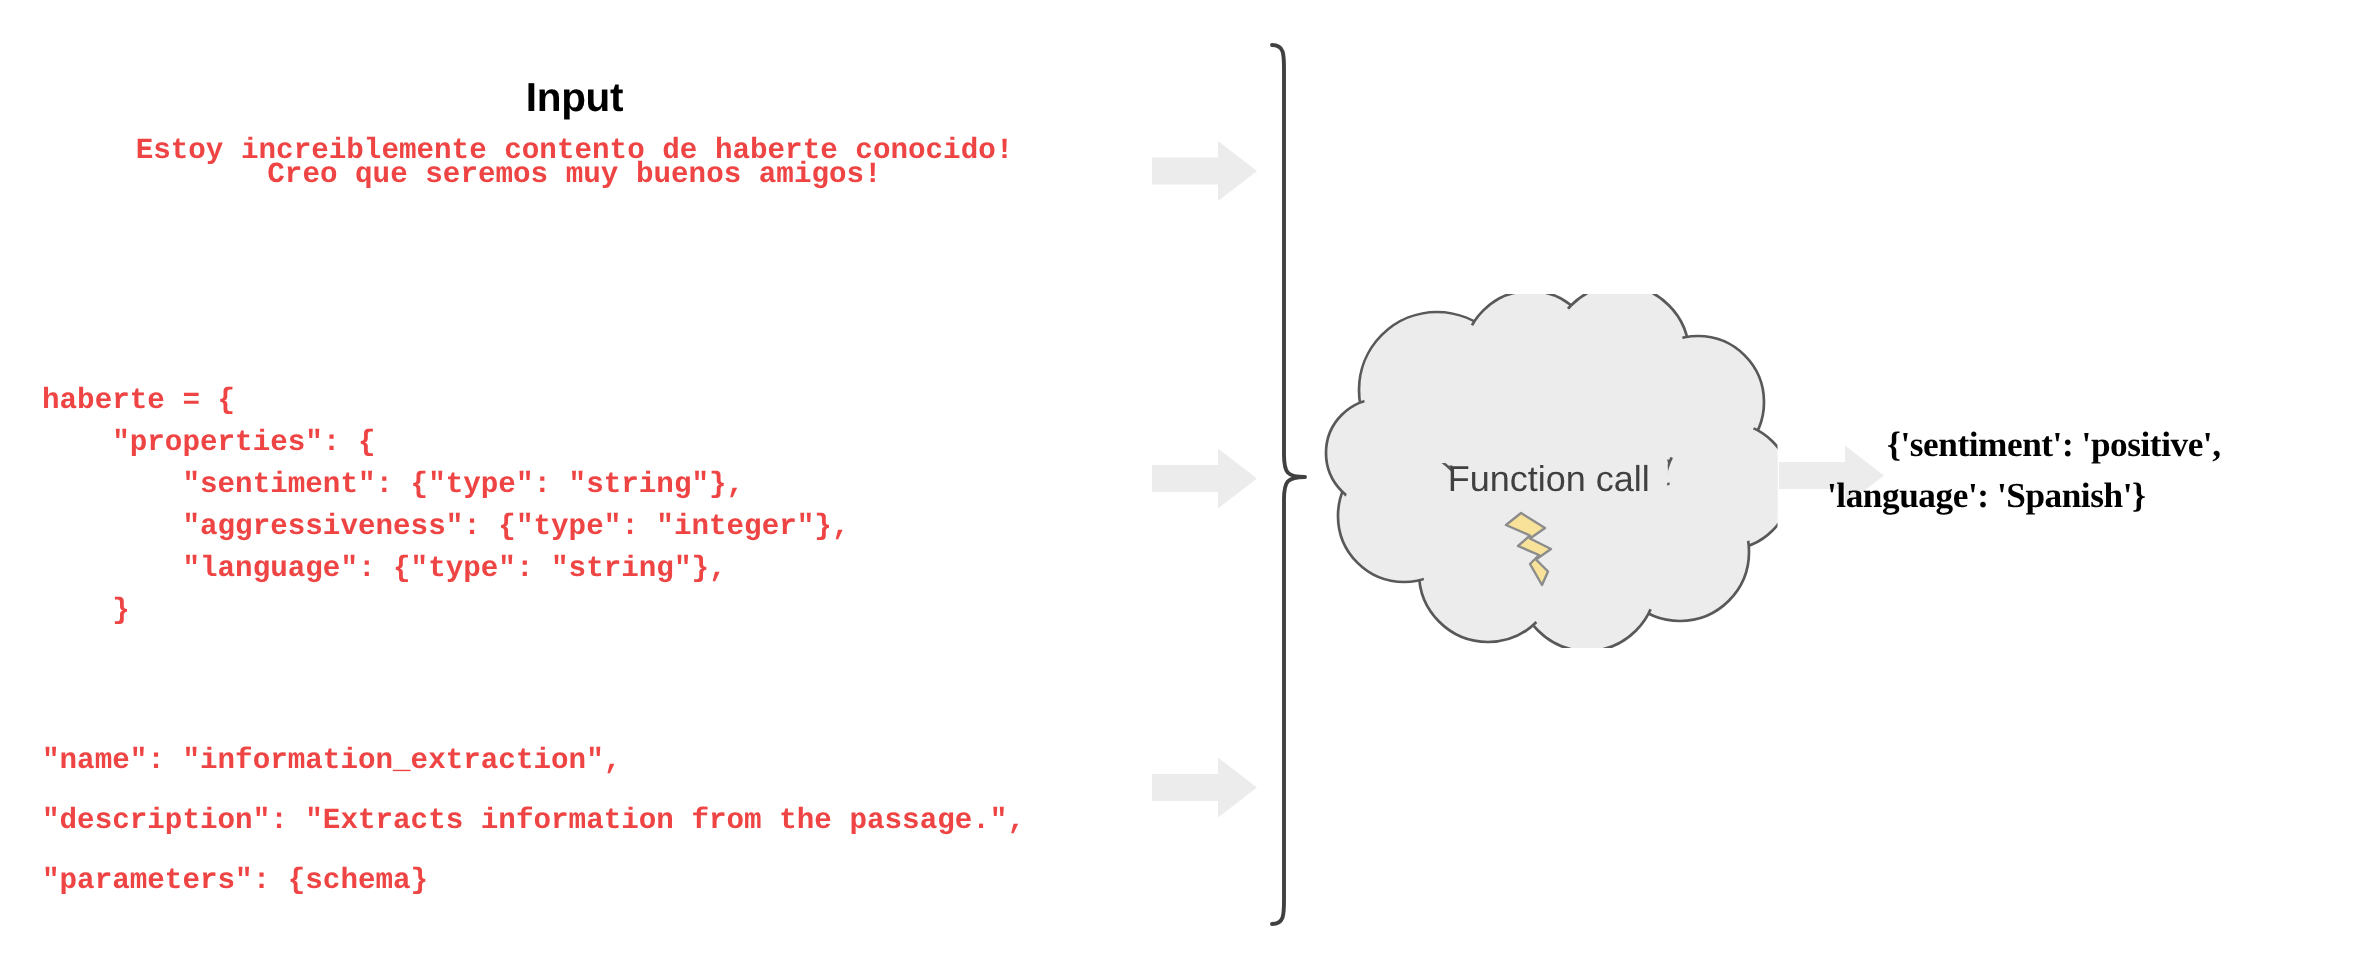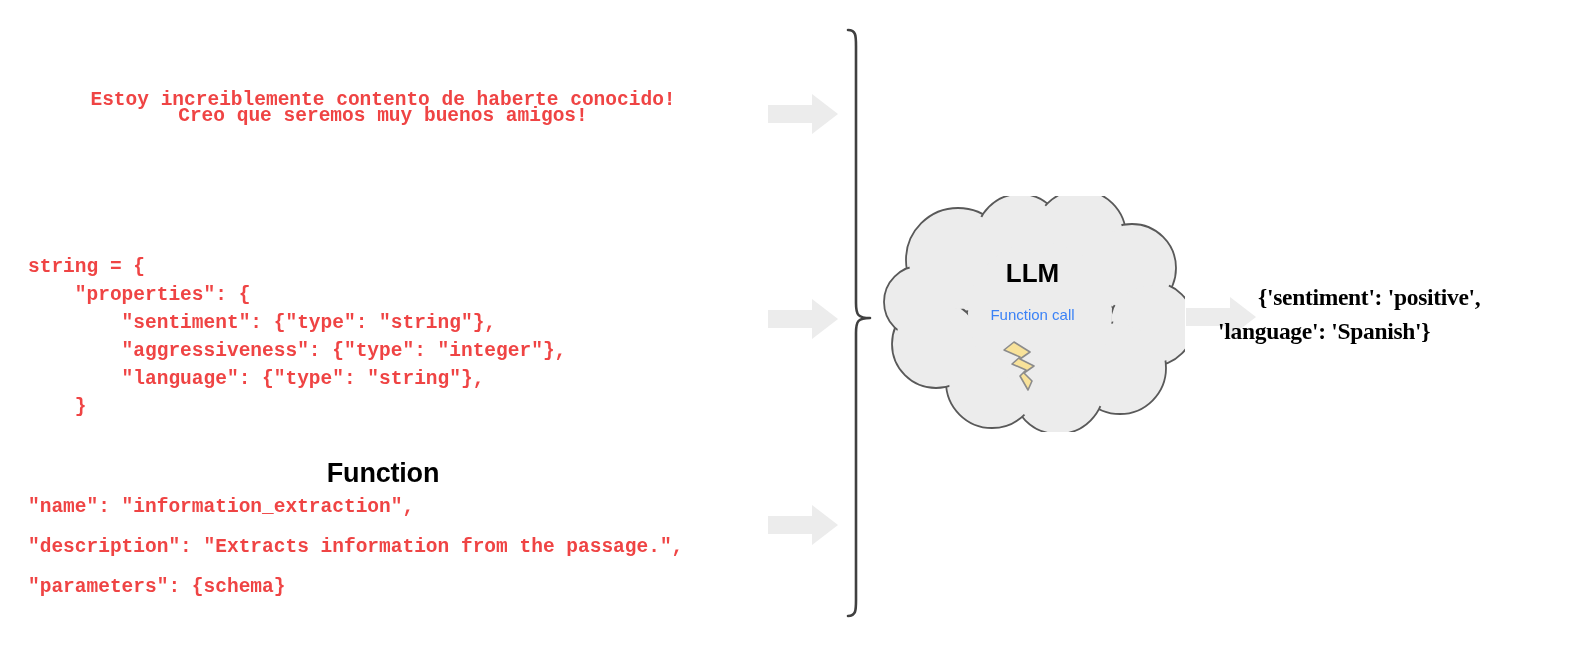--- a/index.html
+++ b/index.html
@@ -91,22 +91,22 @@
     pointer-events: none;
   }
   .cloud-label-fn {
     position: absolute;
     left: 0;
     top: 110px;
     width: 305px;
     text-align: center;
     font-family: "Liberation Sans", sans-serif;
     font-weight: normal;
-    font-size: 15px;
-    color: #3b82f6;
+    font-size: 24px;
+    color: #404040;
     pointer-events: none;
   }
   .bolt {
     position: absolute;
     left: 118px;
     top: 144px;
     width: 46px;
     height: 52px;
   }
   .bolt svg { display:block; width:100%; height:100%; }
@@ -121,34 +121,34 @@
     color: #000000;
     white-space: pre;
     letter-spacing: -0.3px;
   }
 </style>
 </head>
 <body>
 
 <div id="canvas">
 
+  <div class="section-heading" style="left:0px; top:50px; width:766px;">Input</div>
 
   <div class="mono-block centered" style="left:0px; top:86px; width:766px;">Estoy increiblemente contento de haberte conocido!</div>
 
   <div class="mono-block centered" style="left:0px; top:102px; width:766px;text-align:center;">Creo que seremos muy buenos amigos!</div>
 
 
-  <div class="mono-block" style="left:28px; top:253px;">string = {</div>
+  <div class="mono-block" style="left:28px; top:253px;">haberte = {</div>
   <div class="mono-block" style="left:28px; top:281px;">    "properties": {</div>
   <div class="mono-block" style="left:28px; top:309px;">        "sentiment": {"type": "string"},</div>
   <div class="mono-block" style="left:28px; top:337px;">        "aggressiveness": {"type": "integer"},</div>
   <div class="mono-block" style="left:28px; top:365px;">        "language": {"type": "string"},</div>
   <div class="mono-block" style="left:28px; top:393px;">    }</div>
 
-  <div class="section-heading" style="left:0px; top:458px; width:766px;">Function</div>
 
   <div class="mono-block" style="left:28px; top:493px;">"name": "information_extraction",</div>
   <div class="mono-block" style="left:28px; top:533px;">"description": "Extracts information from the passage.",</div>
   <div class="mono-block" style="left:28px; top:573px;">"parameters": {schema}</div>
 
   <div class="block-arrow" style="left:768px; top:94px;">
     <svg class="arrow-svg" viewBox="0 0 70 40" preserveAspectRatio="none">
       <polygon points="0,11 44,11 44,0 70,20 44,40 44,29 0,29" fill="#ECECEC"></polygon>
     </svg>
   </div>
@@ -200,21 +200,20 @@
         <circle cx="272" cy="128" r="39"></circle>
         <circle cx="240" cy="172" r="43"></circle>
         <circle cx="178" cy="192" r="43"></circle>
         <circle cx="112" cy="186" r="43"></circle>
         <circle cx="56" cy="148" r="41"></circle>
         <circle cx="40" cy="106" r="33"></circle>
         <circle cx="160" cy="118" r="72"></circle>
       </g>
     </svg>
 
-    <div class="cloud-label-llm">LLM</div>
 
     <div class="cloud-label-fn">Function call</div>
 
     <div class="bolt">
       <svg viewBox="0 0 46 52">
         <polygon points="16,2 32,12 22,19 36,26 26,33 34,41 30,50 22,36 28,30 14,24 22,17 6,10" fill="#F8E29A" stroke="#8C8C8C" stroke-width="1.6" stroke-linejoin="round"></polygon>
       </svg>
     </div>
   </div>
 

